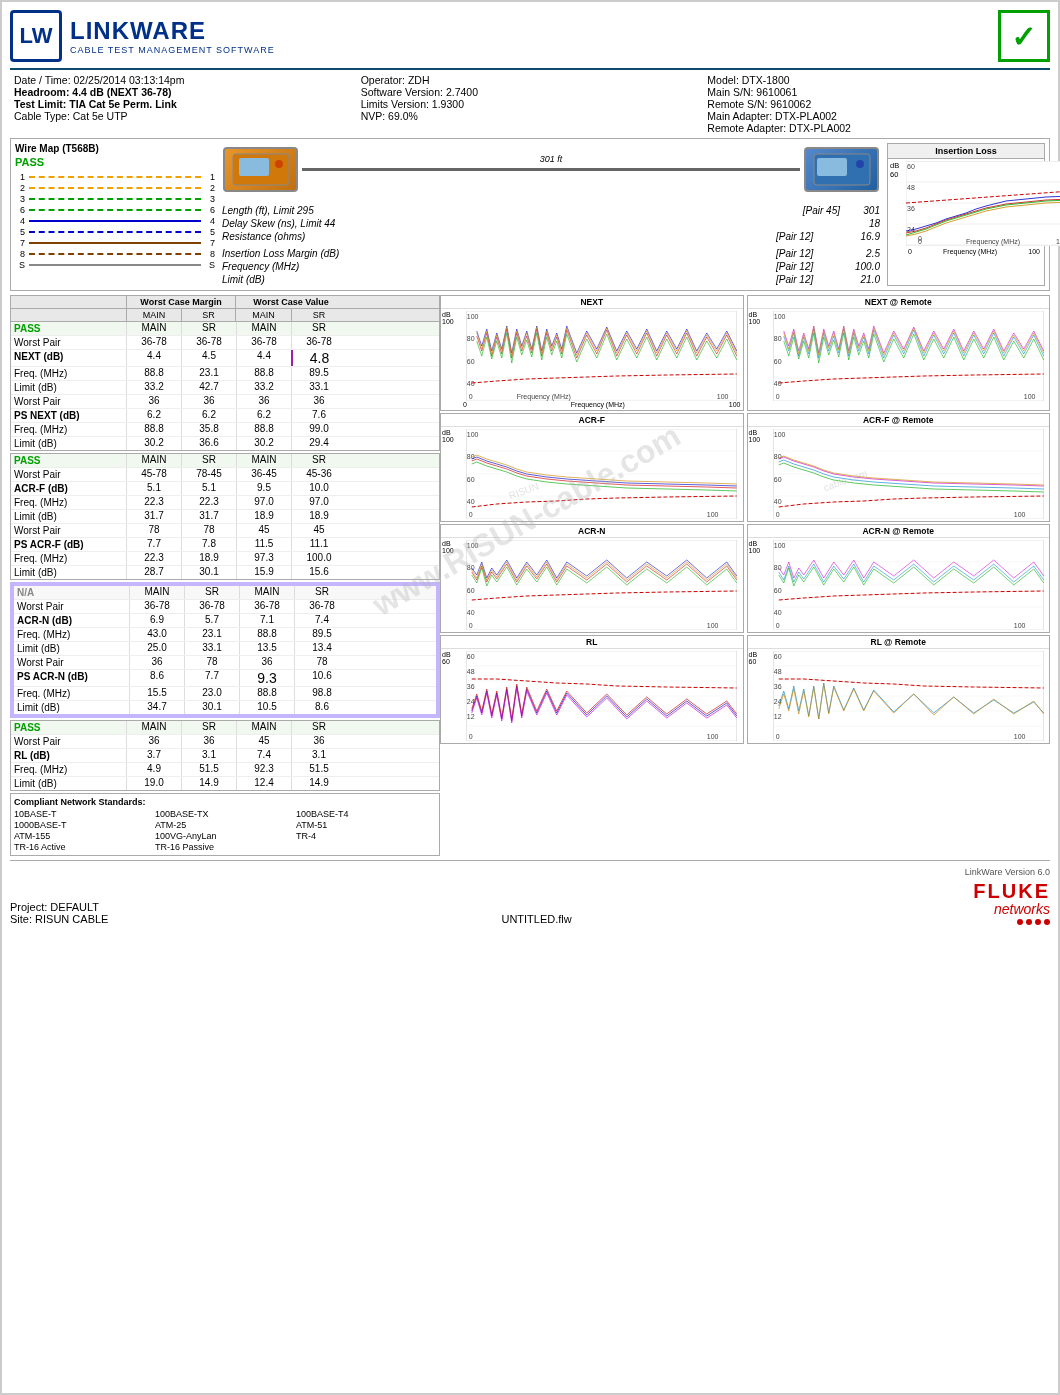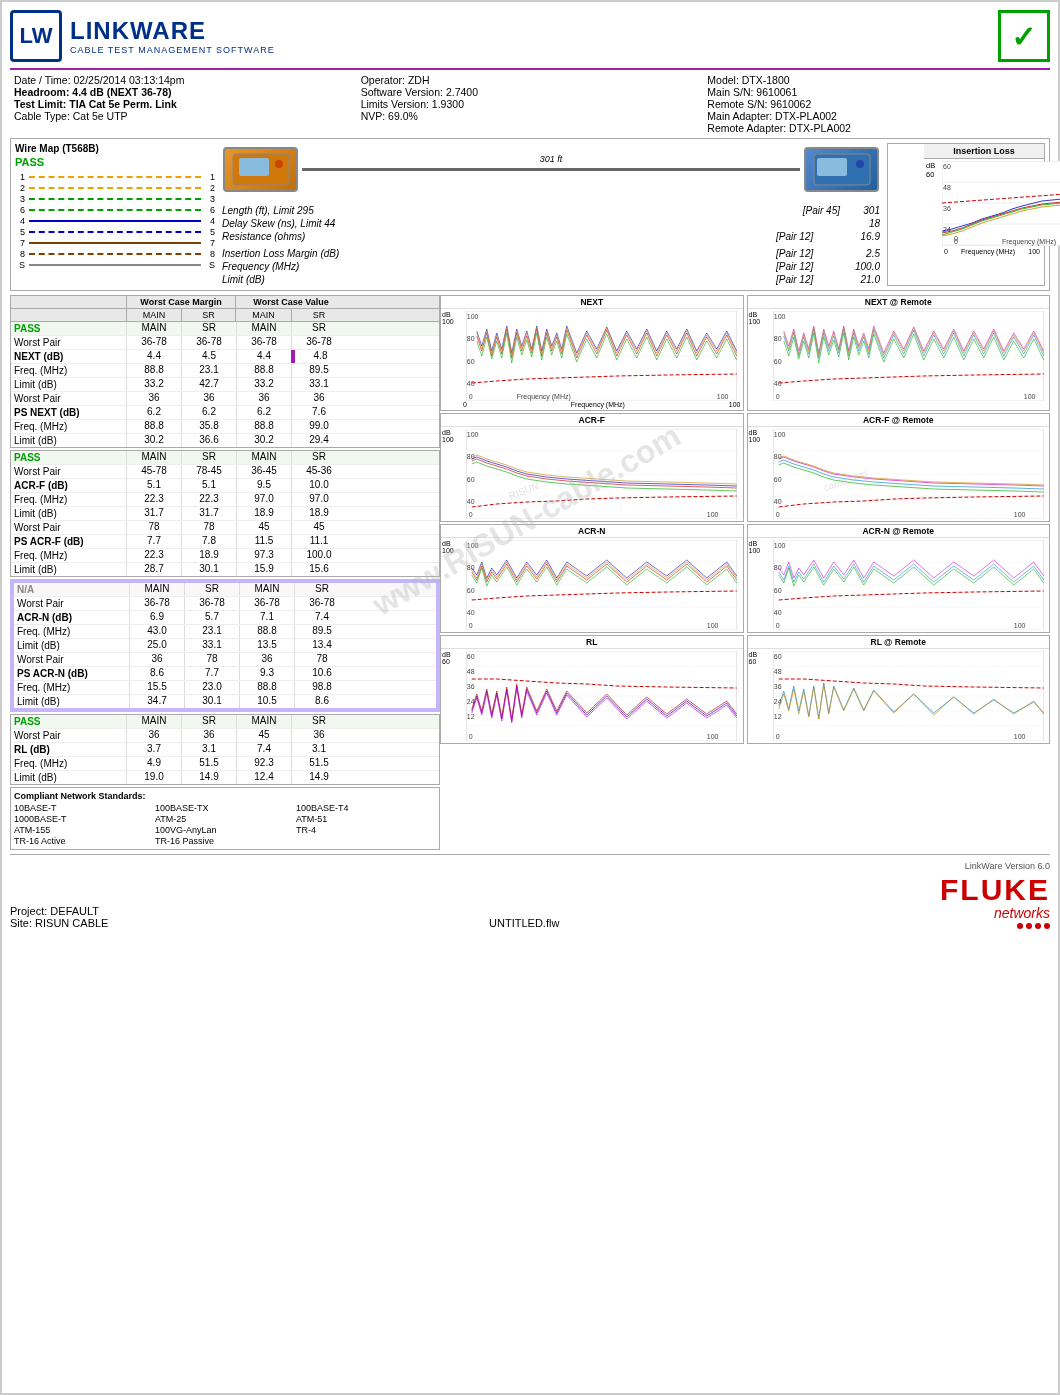--- a/index.html
+++ b/index.html
@@ -16,21 +16,21 @@
       min-height: 1395px;
       background: #fff;
       padding: 8px;
       border: 2px solid #ccc;
     }
     
     .header {
       display: flex;
       align-items: center;
       justify-content: space-between;
-      border-bottom: 2px solid #a21caf;
+      border-bottom: 2px solid #0c4a6e;
       padding-bottom: 6px;
       margin-bottom: 4px;
     }
     .logo-area {
       display: flex;
       align-items: center;
       gap: 8px;
     }
     .logo-box {
       width: 52px;
@@ -300,21 +300,21 @@
         </tr>
         <tr>
           <td>Limit (dB)</td>
           <td>[Pair 12]</td>
           <td style="text-align:right;">21.0</td>
         </tr>
       </tbody>
         </table>
     </div>
 
-    <div style="width:158px; flex-shrink:0; border:1px solid #aaa;padding-left:36px;">
+    <div style="width:158px; flex-shrink:0; border:1px solid #aaa;">
       <div style="font-size:9px; font-weight:bold; text-align:center; padding:2px; background:#f0f0f0; border-bottom:1px solid #aaa;">Insertion Loss</div>
       <div style="position:relative; padding:2px 2px 2px 18px;">
         <span style="font-size:7.5px; position:absolute; left:2px; top:2px;">dB<br>60</span>
         <svg width="165" height="85" viewBox="0 0 165 85">
           <rect width="165" height="85" fill="white" stroke="#ccc" stroke-width="0.5"></rect>
 
           <line x1="0" y1="0" x2="165" y2="0" stroke="#ddd" stroke-width="0.5"></line>
           <line x1="0" y1="21" x2="165" y2="21" stroke="#ddd" stroke-width="0.5"></line>
           <line x1="0" y1="42" x2="165" y2="42" stroke="#ddd" stroke-width="0.5"></line>
           <line x1="0" y1="63" x2="165" y2="63" stroke="#ddd" stroke-width="0.5"></line>
@@ -376,21 +376,21 @@
           <div style="width:55px; text-align:center; font-size:10px; border-left:1px solid #ddd;">36-78</div>
           <div style="width:55px; text-align:center; font-size:10px; border-left:1px solid #ddd;">36-78</div>
           <div style="width:55px; text-align:center; font-size:10px; border-left:1px solid #ddd;">36-78</div>
           <div style="width:55px; text-align:center; font-size:10px; border-left:1px solid #ddd;">36-78</div>
         </div>
         <div style="display:flex; border-bottom:1px solid #eee;">
           <div style="width:115px; padding:1px 3px; font-size:10px; font-weight:bold;">NEXT (dB)</div>
           <div style="width:55px; text-align:center; font-size:10px; border-left:1px solid #ddd;">4.4</div>
           <div style="width:55px; text-align:center; font-size:10px; border-left:1px solid #ddd;">4.5</div>
           <div style="width:55px; text-align:center; font-size:10px; border-left:1px solid #ddd;">4.4</div>
-          <div style="width:55px; text-align:center; font-size:10px; border-left:4px solid #a21caf;">4.8</div>
+          <div style="width:55px; text-align:center; font-size:14px; border-left:2px solid #a21caf;">4.8</div>
         </div>
         <div style="display:flex; border-bottom:1px solid #eee;">
           <div style="width:115px; padding:1px 3px; font-size:10px;">Freq. (MHz)</div>
           <div style="width:55px; text-align:center; font-size:10px; border-left:1px solid #ddd;">88.8</div>
           <div style="width:55px; text-align:center; font-size:10px; border-left:1px solid #ddd;">23.1</div>
           <div style="width:55px; text-align:center; font-size:10px; border-left:1px solid #ddd;">88.8</div>
           <div style="width:55px; text-align:center; font-size:10px; border-left:1px solid #ddd;">89.5</div>
         </div>
         <div style="display:flex; border-bottom:1px solid #eee;">
           <div style="width:115px; padding:1px 3px; font-size:10px;">Limit (dB)</div>
@@ -535,21 +535,21 @@
           <div style="width:115px; padding:1px 3px; font-size:10px;">Worst Pair</div>
           <div style="width:55px; text-align:center; font-size:10px; border-left:1px solid #ddd;">36</div>
           <div style="width:55px; text-align:center; font-size:10px; border-left:1px solid #ddd;">78</div>
           <div style="width:55px; text-align:center; font-size:10px; border-left:1px solid #ddd;">36</div>
           <div style="width:55px; text-align:center; font-size:10px; border-left:1px solid #ddd;">78</div>
         </div>
         <div style="display:flex; border-bottom:1px solid #eee;">
           <div style="width:115px; padding:1px 3px; font-size:10px; font-weight:bold;">PS ACR-N (dB)</div>
           <div style="width:55px; text-align:center; font-size:10px; border-left:1px solid #ddd;">8.6</div>
           <div style="width:55px; text-align:center; font-size:10px; border-left:1px solid #ddd;">7.7</div>
-          <div style="width:55px; text-align:center; font-size:10px; border-left:1px solid #ddd;">9.3</div>
+          <div style="width:55px; text-align:center; font-size:14px; border-left:1px solid #ddd;">9.3</div>
           <div style="width:55px; text-align:center; font-size:10px; border-left:1px solid #ddd;">10.6</div>
         </div>
         <div style="display:flex; border-bottom:1px solid #eee;">
           <div style="width:115px; padding:1px 3px; font-size:10px;">Freq. (MHz)</div>
           <div style="width:55px; text-align:center; font-size:10px; border-left:1px solid #ddd;">15.5</div>
           <div style="width:55px; text-align:center; font-size:10px; border-left:1px solid #ddd;">23.0</div>
           <div style="width:55px; text-align:center; font-size:10px; border-left:1px solid #ddd;">88.8</div>
           <div style="width:55px; text-align:center; font-size:10px; border-left:1px solid #ddd;">98.8</div>
         </div>
         <div style="display:flex;">
@@ -841,21 +841,21 @@
     <div>
       <div>Project: DEFAULT</div>
       <div>Site: RISUN CABLE</div>
     </div>
     <div style="text-align:center;">
       <div>UNTITLED.flw</div>
     </div>
     <div style="text-align:right;">
       <div style="font-size:9px; color:#555; margin-bottom:4px;">LinkWare Version  6.0</div>
       <div>
-        <div style="font-size:30px; font-weight:bold; color:#cc0000; letter-spacing:2px; line-height:1;">FLUKE</div>
+        <div style="font-size:20px; font-weight:bold; color:#cc0000; letter-spacing:2px; line-height:1;">FLUKE</div>
         <div style="font-size:14px; color:#cc0000; font-style:italic; text-align:right;">networks</div>
         <div style="display:flex; gap:3px; justify-content:flex-end; margin-top:2px;">
           <span style="width:6px; height:6px; background:#cc0000; border-radius:50%; display:inline-block;"></span>
           <span style="width:6px; height:6px; background:#cc0000; border-radius:50%; display:inline-block;"></span>
           <span style="width:6px; height:6px; background:#cc0000; border-radius:50%; display:inline-block;"></span>
           <span style="width:6px; height:6px; background:#cc0000; border-radius:50%; display:inline-block;"></span>
         </div>
       </div>
     </div>
   </div>

